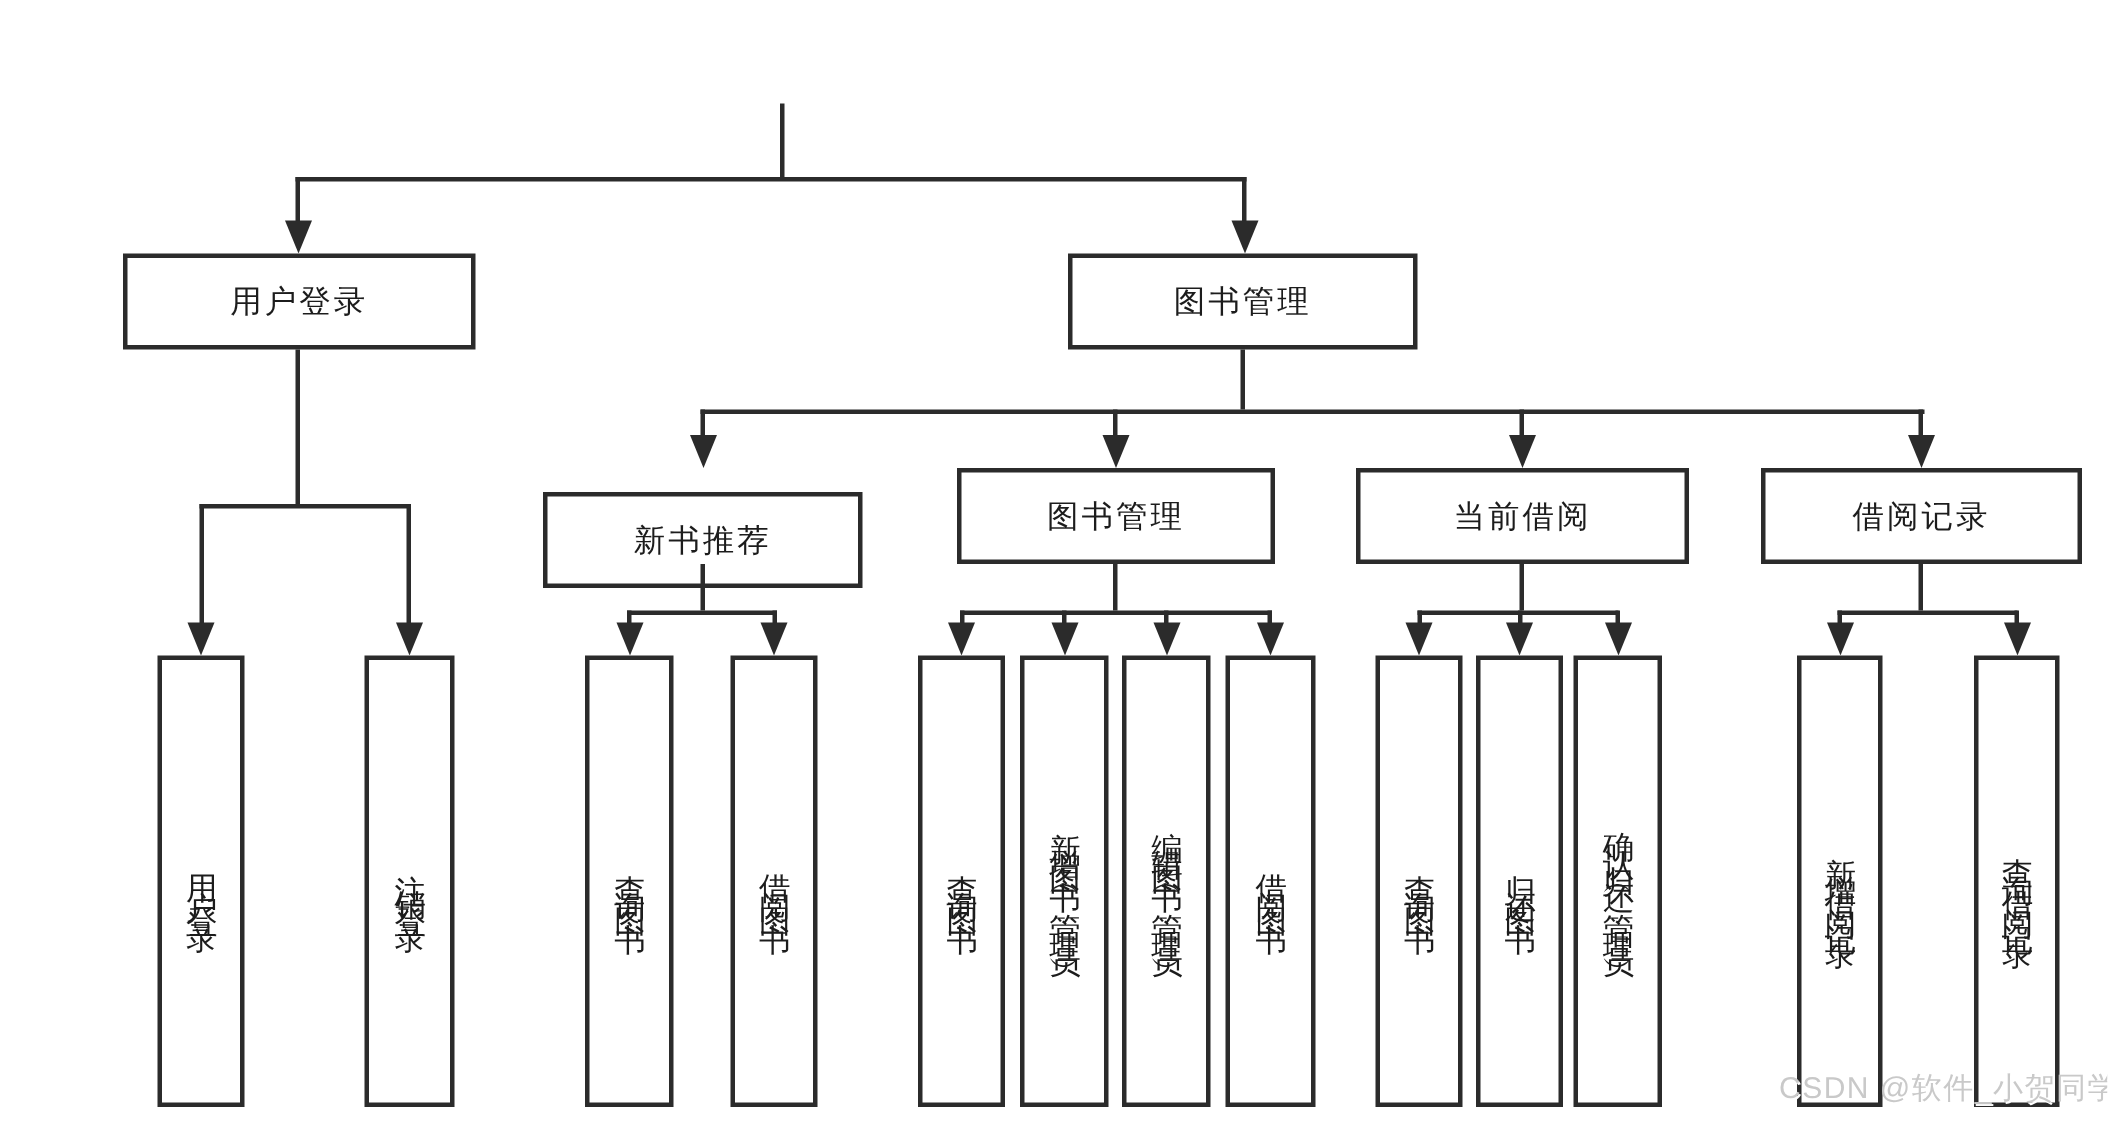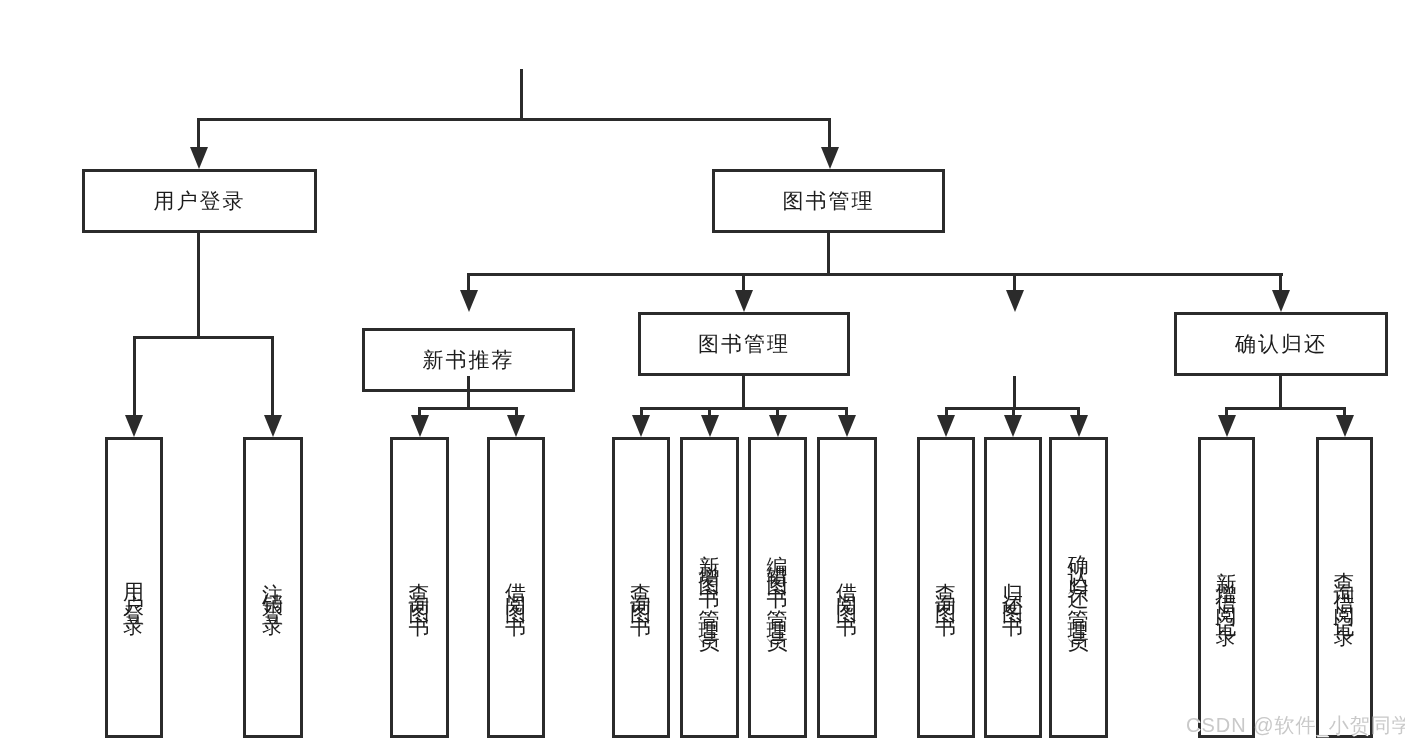--- a/index.html
+++ b/index.html
@@ -90,21 +90,22 @@
     <div class="ln" style="left:742px;top:273px;width:3px;height:19px;"></div>
     <div class="ah" style="left:735px;top:290px;"></div>
     <div class="ln" style="left:1013px;top:273px;width:3px;height:19px;"></div>
     <div class="ah" style="left:1006px;top:290px;"></div>
     <div class="ln" style="left:1279px;top:273px;width:3px;height:19px;"></div>
     <div class="ah" style="left:1272px;top:290px;"></div>
   </div>
 
   <div class="node" style="left:362px;top:328px;width:213px;height:64px;">新书推荐</div>
   <div class="node" style="left:638px;top:312px;width:212px;height:64px;">图书管理</div>
-  <div class="node" style="left:1174px;top:312px;width:214px;height:64px;">确认归还</div>
+  <div class="node" style="left:904px;top:312px;width:222px;height:64px;">当前借阅</div>
+  <div class="node" style="left:1174px;top:312px;width:214px;height:64px;">借阅记录</div>
 
   <div>
     <div class="ln" style="left:467px;top:376px;width:3px;height:31px;"></div>
     <div class="ln" style="left:418px;top:407px;width:100px;height:3px;"></div>
     <div class="ln" style="left:418px;top:407px;width:3px;height:9px;"></div>
     <div class="ah" style="left:411px;top:415px;"></div>
     <div class="ln" style="left:515px;top:407px;width:3px;height:9px;"></div>
     <div class="ah" style="left:507px;top:415px;"></div>
   </div>
 

